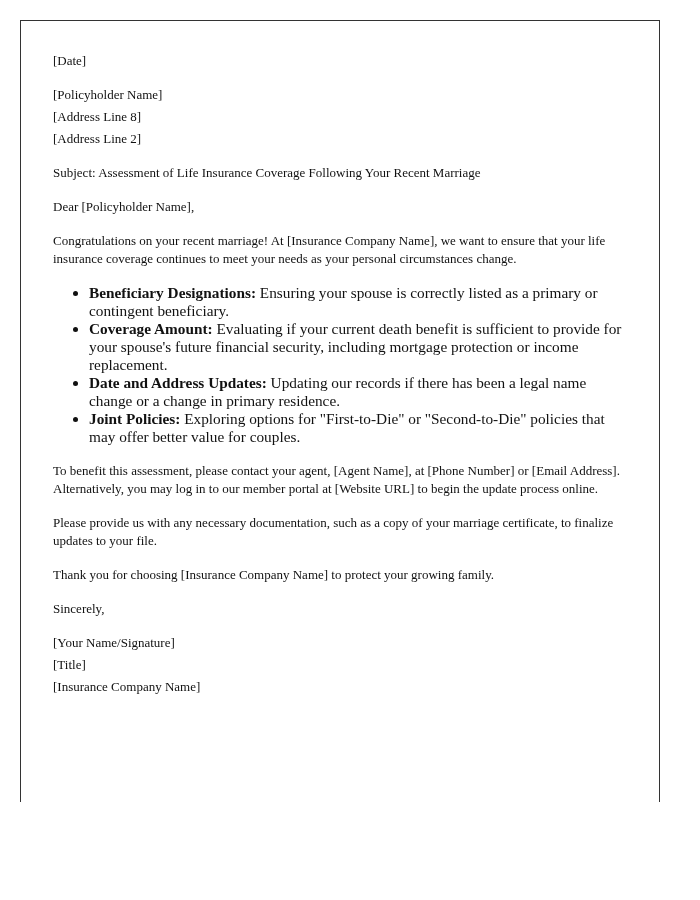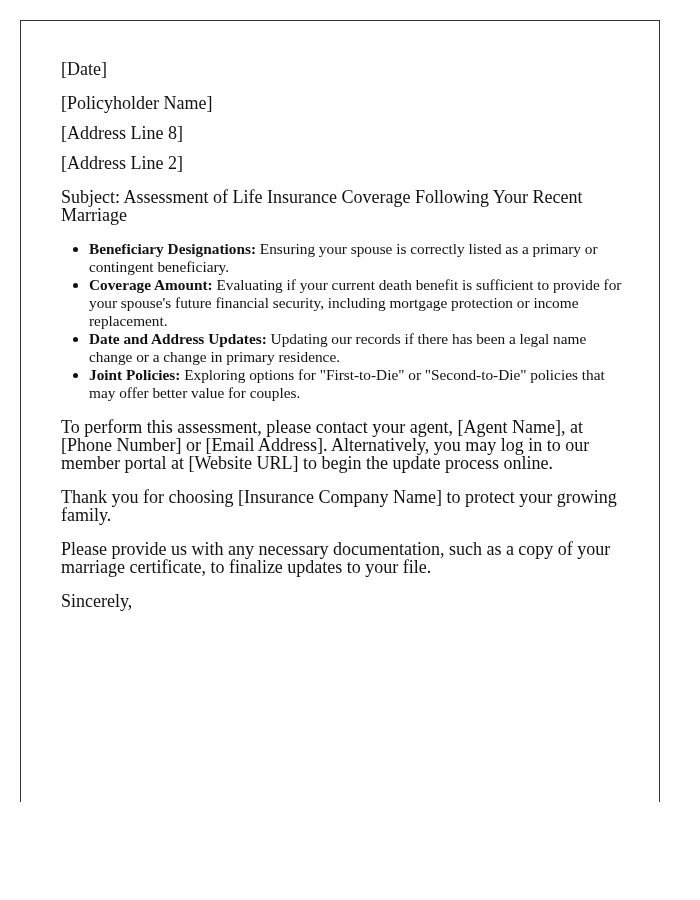--- a/index.html
+++ b/index.html
@@ -3,49 +3,56 @@
 <meta charset="utf-8">
 <style>
   html, body { margin: 0; padding: 0; background: #ffffff; }
   body { width: 700px; height: 900px; position: relative; overflow: hidden;
          font-family: "Liberation Serif", "DejaVu Serif", serif; color: #111; }
   .letter {
     position: absolute; left: 20px; top: 20px; width: 640px; height: 782px;
     border-left: 1px solid #333; border-right: 1px solid #333; border-top: 1px solid #333;
     box-sizing: border-box; padding: 27px 28px 0 28px;
   }
-  .letter p { margin: 12px; font-size: 18px; line-height: 18px; }
+  .letter p { margin: 4px; font-size: 13px; line-height: 18px; }
   .gap { margin-bottom: 16px !important; }
   .subject { font-weight: normal; }
   ul { margin: 12px 0 16px 0; padding-left: 40px; font-size: 15.3px; line-height: 18px; }
   ul li { margin: 0; }
   ul li b { font-weight: bold; }
 </style>
 </head>
 <body>
 
 <div class="letter">
   <p class="gap">[Date]</p>
 
   <div class="gap" style="margin-bottom:16px;">
     <p>[Policyholder Name]</p>
     <p>[Address Line 8]</p>
     <p>[Address Line 2]</p>
   </div>
 
   <p class="gap subject">Subject: Assessment of Life Insurance Coverage Following Your Recent Marriage</p>
 
+  <p class="gap">Dear [Policyholder Name],</p>
 
+  <p class="gap">Congratulations on your recent marriage! At [Insurance Company Name], we want to ensure that your life insurance coverage continues to meet your needs as your personal circumstances change.</p>
 
   <ul>
     <li><b>Beneficiary Designations:</b><span> Ensuring your spouse is correctly listed as a primary or contingent beneficiary.</span></li>
     <li><b>Coverage Amount:</b><span> Evaluating if your current death benefit is sufficient to provide for your spouse's future financial security, including mortgage protection or income replacement.</span></li>
     <li><b>Date and Address Updates:</b><span> Updating our records if there has been a legal name change or a change in primary residence.</span></li>
     <li><b>Joint Policies:</b><span> Exploring options for "First-to-Die" or "Second-to-Die" policies that may offer better value for couples.</span></li>
   </ul>
 
-  <p class="gap">To perform this assessment, please contact your agent, [Agent Name], at [Phone Number] or [Email Address]. Alternatively, you may log in to our member portal at [Website URL] to begin the update process online.</p>
+  <p class="gap">To benefit this assessment, please contact your agent, [Agent Name], at [Phone Number] or [Email Address]. Alternatively, you may log in to our member portal at [Website URL] to begin the update process online.</p>
+  <p class="gap">Please provide us with any necessary documentation, such as a copy of your marriage certificate, to finalize updates to your file.</p>
   <p class="gap">Thank you for choosing [Insurance Company Name] to protect your growing family.</p>
-  <p class="gap">Please provide us with any necessary documentation, such as a copy of your marriage certificate, to finalize updates to your file.</p>
 
   <p class="gap">Sincerely,</p>
 
+  <div>
+    <p>[Your Name/Signature]</p>
+    <p>[Title]</p>
+    <p>[Insurance Company Name]</p>
+  </div>
 </div>
 
 </body></html>

